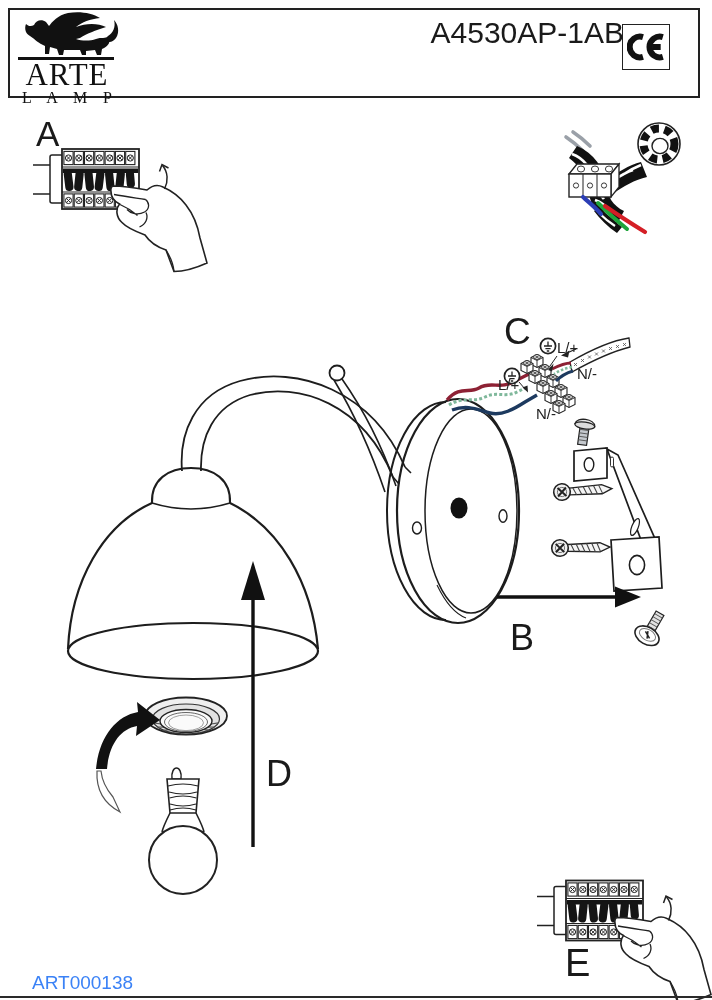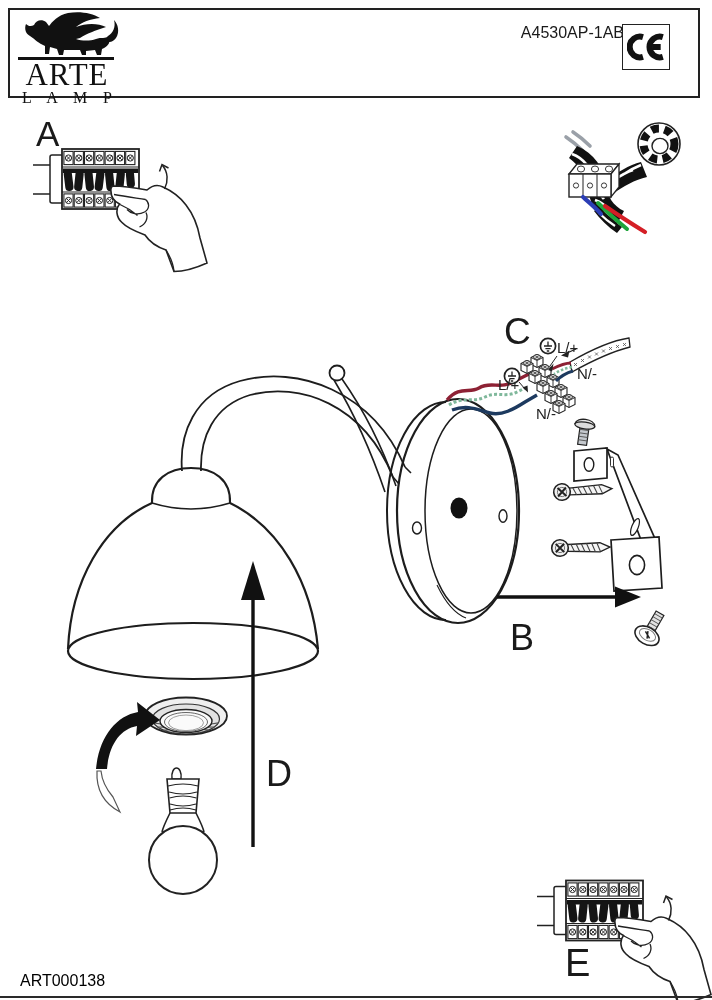--- a/index.html
+++ b/index.html
@@ -18,28 +18,28 @@
   .brand-name{
     position:absolute;left:0px;top:47px;width:102px;text-align:center;
     font-family:"Liberation Serif", serif;font-size:31px;letter-spacing:1px;color:#111;
   }
   .brand-sub{
     position:absolute;left:2px;top:79px;width:100px;text-align:right;
     font-family:"Liberation Serif", serif;font-size:16px;letter-spacing:6px;color:#111;
   }
   .models{
     position:absolute;right:88px;top:18px;text-align:right;
-    font-size:16px;line-height:30px;color:#1a1a1a;
+    font-size:30px;line-height:30px;color:#1a1a1a;
   }
   .ce-box{
     position:absolute;left:622px;top:24px;width:46px;height:44px;
     border:1.6px solid #222;background:#fff;display:flex;align-items:center;justify-content:center;
   }
   .footer-article{
-    position:absolute;left:20px;top:972px;font-size:16px;color:#000000;
+    position:absolute;left:32px;top:972px;font-size:19px;color:#3b82f6;
   }
   .bottom-rule{position:absolute;left:0;top:996px;width:712px;height:2.4px;background:#2a2a2a;}
   .art-svg{position:absolute;left:0;top:0;width:712px;height:1000px;}
   svg text{font-family:"Liberation Sans", sans-serif;}
 </style>
 </head>
 <body>
 
 <div class="page">
 

